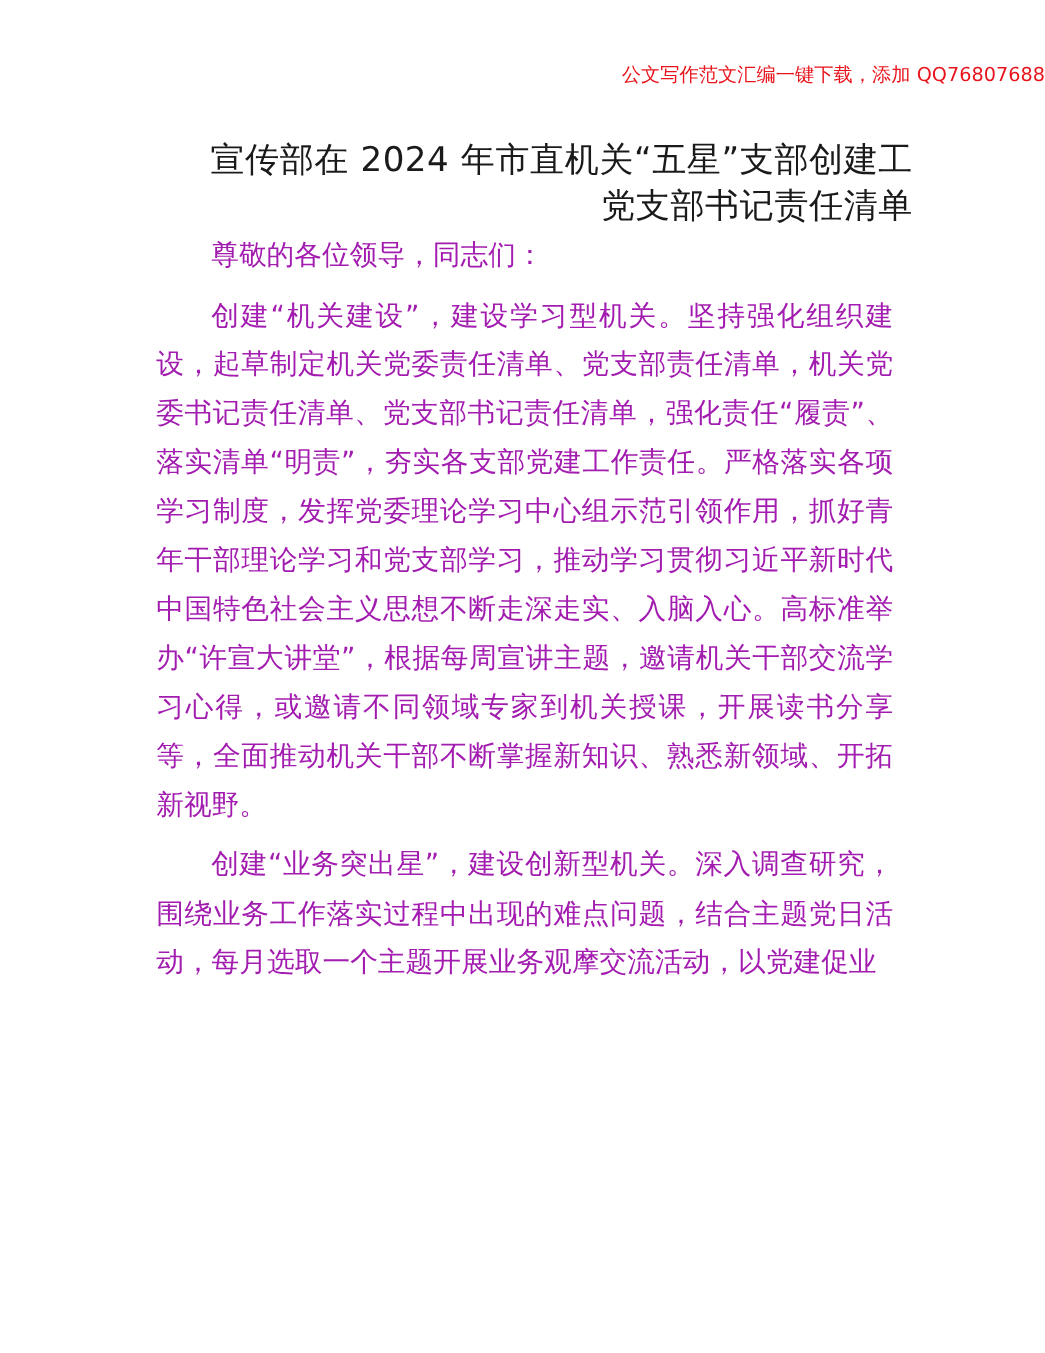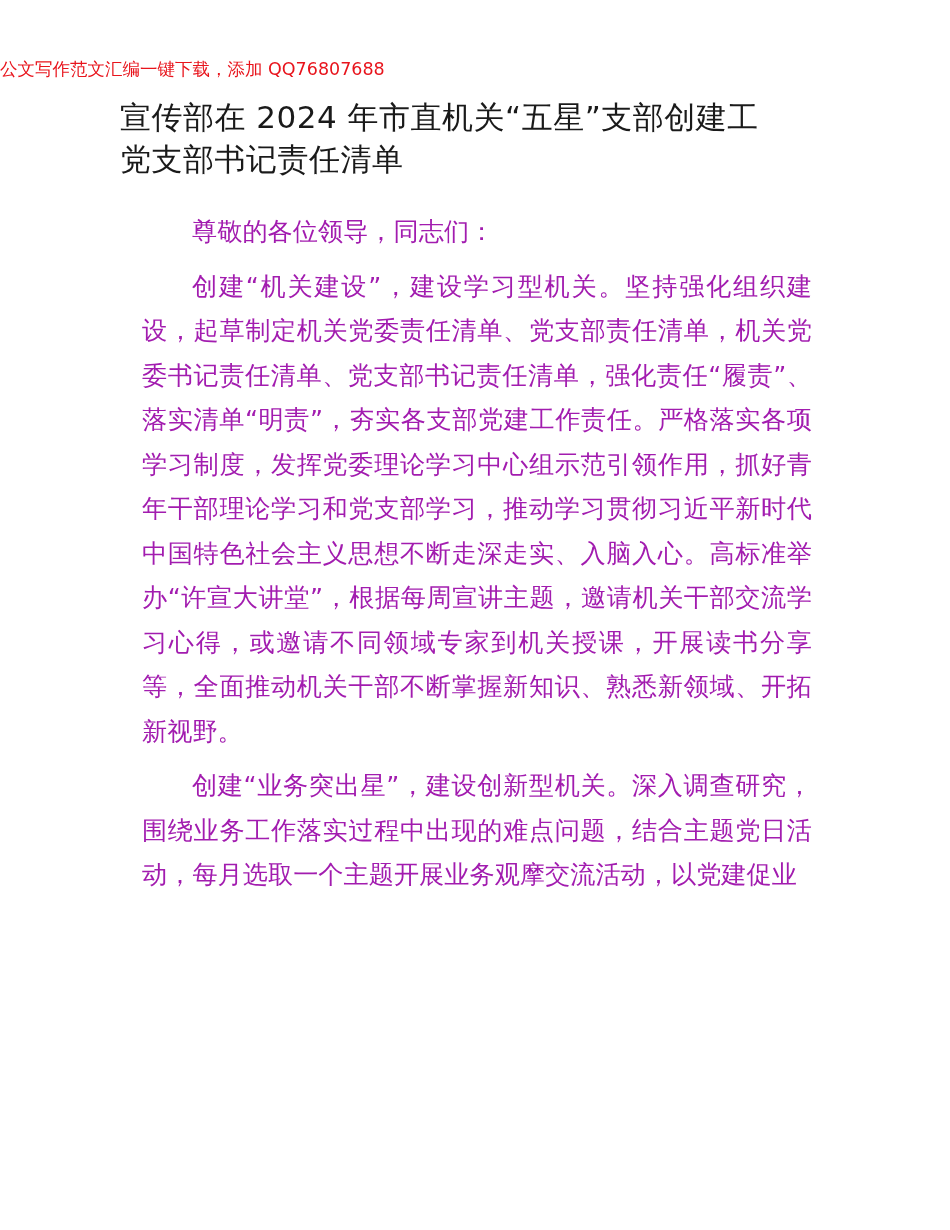--- a/index.html
+++ b/index.html
@@ -20,32 +20,32 @@
     left: 0; top: 0;
     width: 950px;
     height: 1230px;
     background: #ffffff;
   }
   .watermark {
     position: absolute;
     top: 56px;
     left: 0;
     width: 950px;
-    text-align: left;
+    text-align: right;
     font-size: 17.5px;
     color: #e8141c;
     letter-spacing: 0px;
     line-height: 26px;
   }
   .title {
     position: absolute;
-    top: 96px;
+    top: 124px;
     left: 120px;
     width: 710px;
-    text-align: left;
+    text-align: right;
     font-size: 31px;
     line-height: 42px;
     color: #1a1a1a;
     letter-spacing: 0.5px;
   }
   .body-text {
     position: absolute;
     top: 210px;
     left: 142px;
     width: 670px;

